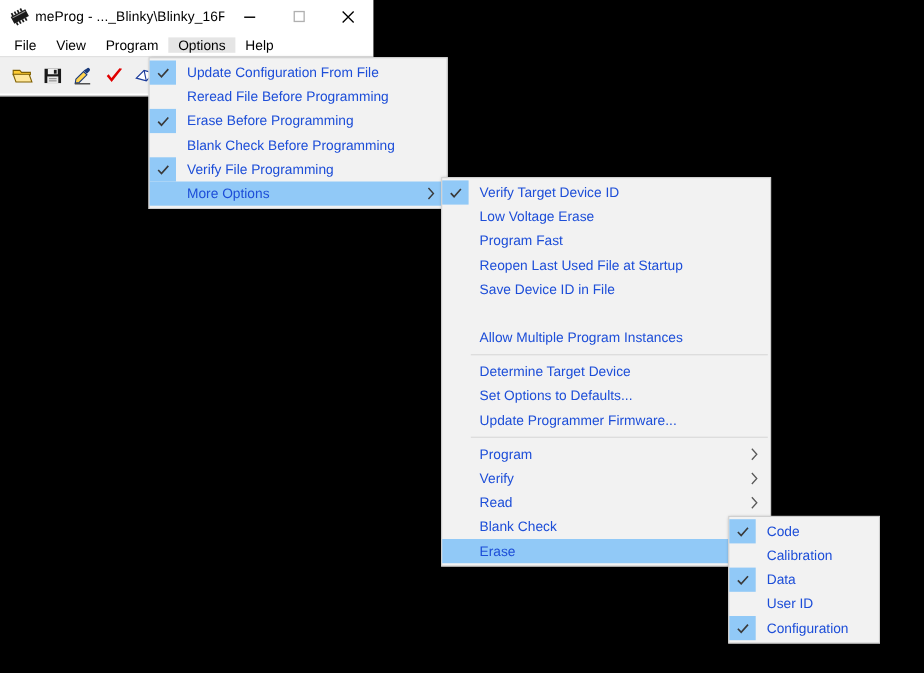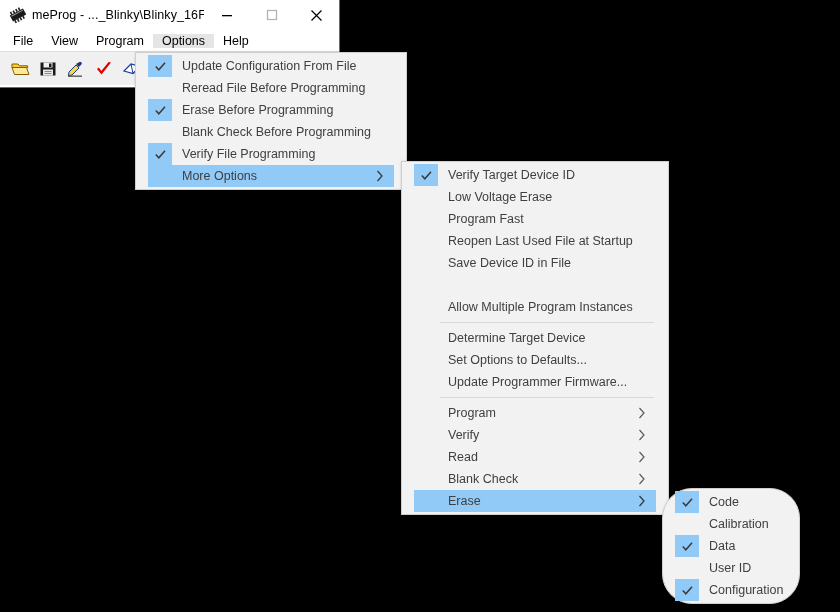--- a/index.html
+++ b/index.html
@@ -111,24 +111,24 @@
     position: relative;
     display: block;
   }
 
   
   .menu {
     position: absolute;
     background: #f2f2f2;
     border: 1px solid #cfcfcf;
     box-shadow: 1px 1px 3px rgba(0,0,0,0.30);
-    padding: 2px 12px;
+    padding: 2px 0;
     box-sizing: border-box;
     font-size: 12.5px;
-    color: #404040;
+    color: #1d4ed8;
   }
 
   .menu-item {
     position: relative;
     height: 22px;
     display: flex;
     align-items: center;
     padding-left: 0;
     white-space: nowrap;
   }
@@ -175,29 +175,28 @@
   #menu-options {
     left: 135px;
     top: 52px;
     width: 272px;
   }
 
   
   #menu-more-options {
     left: 401px;
     top: 161px;
-    width: 268px;
+    width: 300px;
   }
 
   
   #menu-erase {
     left: 662px;
-    top: 488px;
+    top: 469px;
     width: 138px;
-    border-radius: 30px;
   }
 </style>
 </head>
 <body>
 
 <div id="root">
 
   <div class="app-window">
 
     <div class="title-bar">

